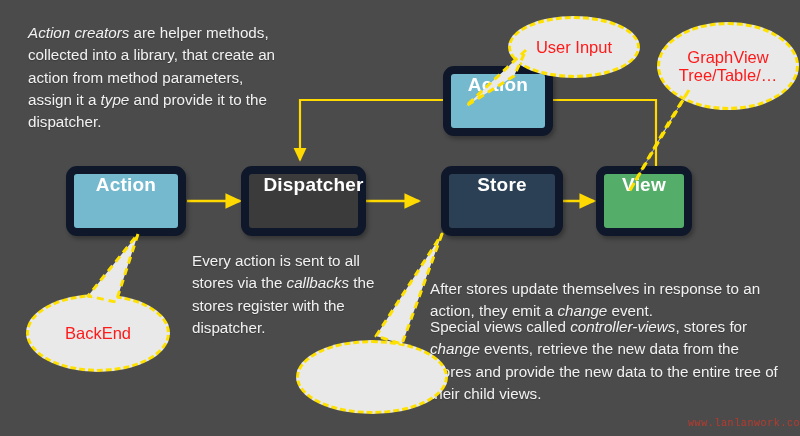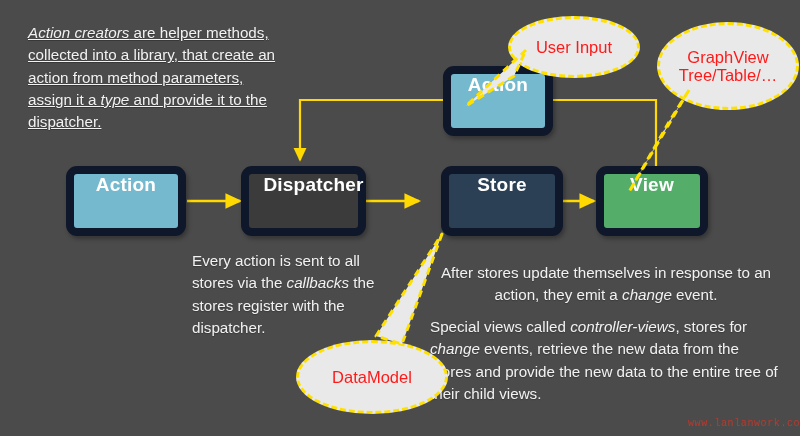--- a/index.html
+++ b/index.html
@@ -106,51 +106,57 @@
   </div>
 
   <div class="node" id="n-dispatcher" style="left:241px;top:166px;width:125px;height:70px;background:#3b3b3b;padding-left:20px;">
     <span class="node-label">Dispatcher</span>
   </div>
 
   <div class="node" id="n-store" style="left:421px;top:166px;width:122px;height:70px;background:#2c4055;margin-left:20px;">
     <span class="node-label">Store</span>
   </div>
 
-  <div class="node" id="n-view" style="left:596px;top:166px;width:112px;height:70px;background:#55ad6a;">
+  <div class="node" id="n-view" style="left:596px;top:166px;width:96px;height:70px;background:#55ad6a;">
     <span class="node-label">View</span>
   </div>
 
   <div class="node" id="n-action-top" style="left:443px;top:66px;width:110px;height:70px;background:#75b9cf;">
     <span class="node-label">Action</span>
   </div>
 
-  <div class="para" id="p-top-left" style="left:28px;top:22px;width:262px;text-decoration:underline;">
+  <div class="para" id="p-top-left" style="left:28px;top:22px;width:262px;">
     <em>Action creators</em><span> are helper methods, collected into a library, that create an action from method parameters, assign it a </span><em>type</em><span> and provide it to the dispatcher.</span>
   </div>
 
   <div class="para" id="p-middle" style="left:192px;top:250px;width:212px;">
     <span>Every action is sent to all stores via the </span><em>callbacks</em><span> the stores register with the dispatcher.</span>
   </div>
 
-  <div class="para" id="p-right-1" style="left:430px;top:262px;width:352px;text-align:center;">
+  <div class="para" id="p-right-1" style="left:430px;top:278px;width:352px;">
     <span>After stores update themselves in response to an action, they emit a </span><em>change</em><span> event.</span>
   </div>
 
   <div class="para" id="p-right-2" style="left:430px;top:316px;width:352px;">
     <span>Special views called </span><em>controller-views</em><span>, stores for </span><em>change</em><span> events, retrieve the new data from the stores and provide the new data to the entire tree of their child views.</span>
   </div>
 
+  <div class="bubble" id="b-backend" style="left:26px;top:294px;width:144px;height:78px;">
+    <svg class="tailsvg" style="left:-6px;top:-62px;width:170px;height:100px;" viewBox="0 0 170 100">
+      <path d="M118,2 L96,70 L68,64 Z" fill="#e9e9e9" stroke="#ffe100" stroke-width="3" stroke-dasharray="7 5" stroke-linejoin="round"></path>
+    </svg>
+    <span class="oval"></span>
+    <span class="btxt">BackEnd</span>
+  </div>
 
   <div class="bubble" id="b-datamodel" style="left:296px;top:340px;width:152px;height:74px;">
     <svg class="tailsvg" style="left:-6px;top:-108px;width:190px;height:140px;" viewBox="0 0 190 140">
       <path d="M152,2 L112,112 L86,104 Z" fill="#e9e9e9" stroke="#ffe100" stroke-width="3" stroke-dasharray="7 5" stroke-linejoin="round"></path>
     </svg>
     <span class="oval"></span>
-    <span class="btxt">DataModel</span>
   </div>
 
   <div class="bubble" id="b-graphview" style="left:657px;top:22px;width:142px;height:88px;">
     <svg class="tailsvg" style="left:-34px;top:42px;width:140px;height:140px;" viewBox="0 0 140 140">
       <path d="M66,26 L6,128 L46,58 Z" fill="#e9e9e9" stroke="#ffe100" stroke-width="3" stroke-dasharray="7 5" stroke-linejoin="round"></path>
     </svg>
     <span class="oval"></span>
     <span class="btxt">GraphView
 Tree/Table/…</span>
   </div>

